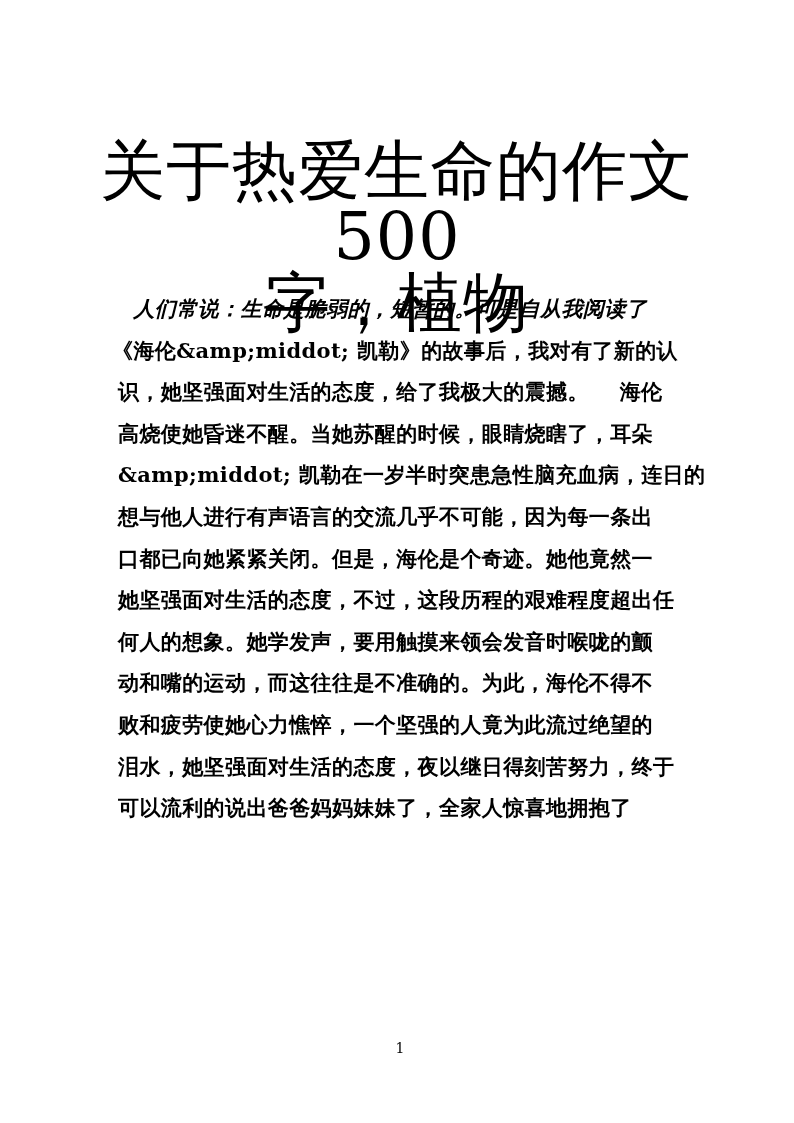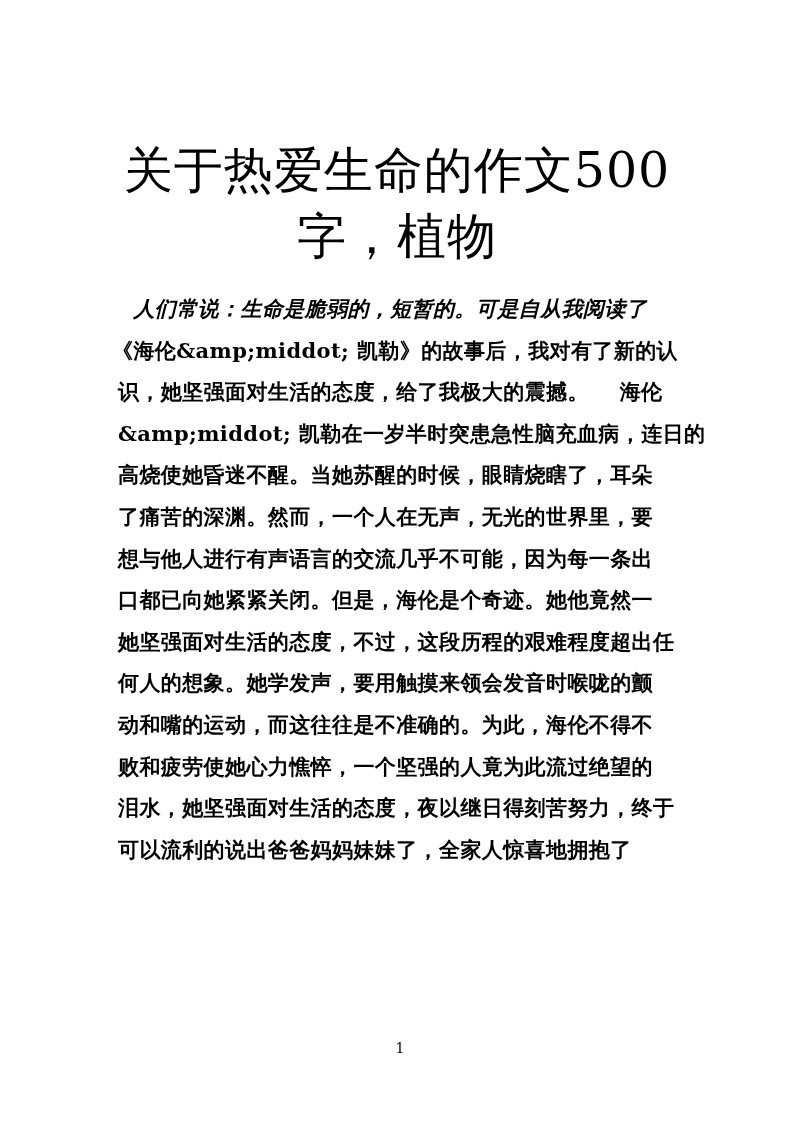--- a/index.html
+++ b/index.html
@@ -1,42 +1,41 @@
 <!DOCTYPE html>
 <html><head>
 <meta charset="utf-8">
 <style>
   html, body { margin: 0; padding: 0; background: #ffffff; }
   body { width: 794px; height: 1123px; position: relative; overflow: hidden;
          font-family: "DejaVu Serif", "Liberation Serif", serif; color: #000; }
   .page { position: absolute; left: 0; top: 0; width: 794px; height: 1123px; background: #fff; }
   .title { position: absolute; left: 100px; top: 138px; width: 594px; text-align: center;
-           font-size: 49px; line-height: 66px; font-weight: normal; letter-spacing: 1px; }
+           font-size: 65px; line-height: 66px; font-weight: normal; letter-spacing: 1px; }
   .body { position: absolute; left: 118px; top: 288px; width: 560px; }
   .line { height: 41.6px; line-height: 41.6px; font-size: 21px; white-space: nowrap;
           font-weight: bold; letter-spacing: 0.4px; }
   .page-number { position: absolute; left: 390px; top: 1040px; width: 20px; text-align: center;
                  font-size: 14px; }
 </style>
 </head>
 <body>
 
 <div class="page">
   <div class="title">
     <div>关于热爱生命的作文500</div>
     <div>字，植物</div>
   </div>
 
   <div class="body">
     <div class="line" style="white-space:pre;font-style:italic;">  人们常说：生命是脆弱的，短暂的。可是自从我阅读了</div>
     <div class="line" style="margin-left:-6px;">《海伦&amp;amp;middot; 凯勒》的故事后，我对有了新的认</div>
     <div class="line" style="white-space:pre;">识，她坚强面对生活的态度，给了我极大的震撼。    海伦</div>
+    <div class="line">高烧使她昏迷不醒。当她苏醒的时候，眼睛烧瞎了，耳朵</div>
     <div class="line">&amp;amp;middot; 凯勒在一岁半时突患急性脑充血病，连日的</div>
-    <div class="line">高烧使她昏迷不醒。当她苏醒的时候，眼睛烧瞎了，耳朵</div>
-    <div class="line">了痛苦的深渊。然而，一个人在无声，无光的世界里，要</div>
     <div class="line">想与他人进行有声语言的交流几乎不可能，因为每一条出</div>
     <div class="line">口都已向她紧紧关闭。但是，海伦是个奇迹。她他竟然一</div>
     <div class="line">她坚强面对生活的态度，不过，这段历程的艰难程度超出任</div>
     <div class="line">何人的想象。她学发声，要用触摸来领会发音时喉咙的颤</div>
     <div class="line">动和嘴的运动，而这往往是不准确的。为此，海伦不得不</div>
     <div class="line">败和疲劳使她心力憔悴，一个坚强的人竟为此流过绝望的</div>
     <div class="line">泪水，她坚强面对生活的态度，夜以继日得刻苦努力，终于</div>
     <div class="line">可以流利的说出爸爸妈妈妹妹了，全家人惊喜地拥抱了</div>
   </div>
 

